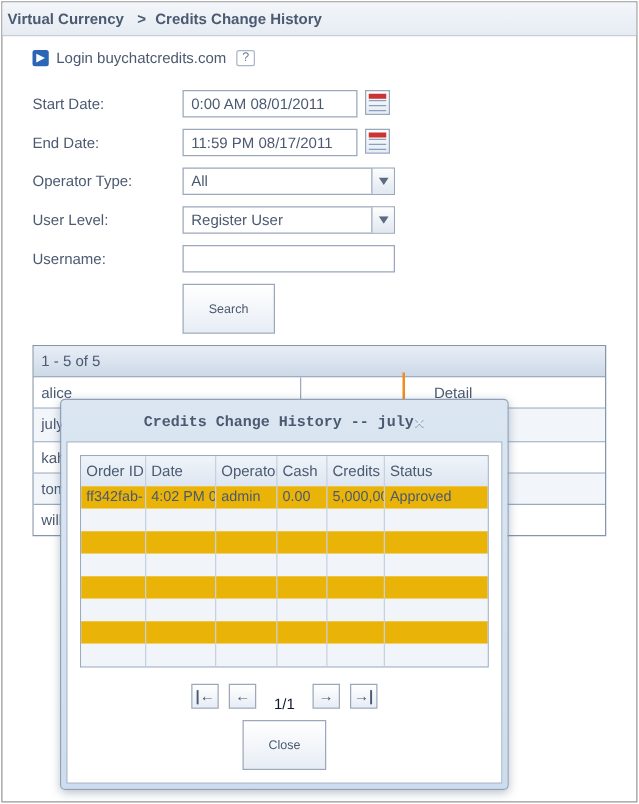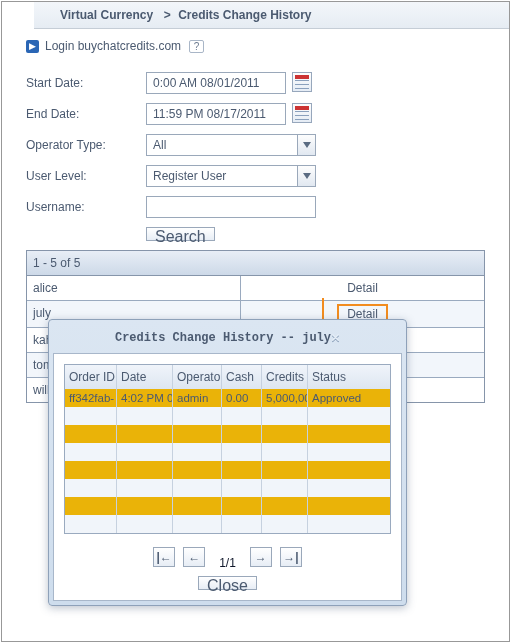--- a/index.html
+++ b/index.html
@@ -17,24 +17,23 @@
   .frame {
     border: 1px solid #989898;
     width: 509px;
     height: 641px;
     margin:1px;
     background:#fff;
   }
   .breadcrumb {
     background: linear-gradient(#f3f6fa,#e6ecf3);
     border-bottom:1px solid #c5cdd6;
-    padding:6px 26px;
+    padding:6px 4px;
     font-weight:bold;
     color:#4b5a70;
-    margin-left:32px;
   }
   .breadcrumb .sep { font-weight:bold; padding:0 4px; }
   .loginrow {
     padding:10px 24px 4px 24px;
     display:flex;
     align-items:center;
     color:#4b5a70;
   }
   .loginrow .sq {
     width:13px; height:13px; background:#2a66b5; display:inline-flex; align-items:center; justify-content:center; color:#fff; font-size:9px; margin-right:6px; border-radius:2px;
@@ -62,21 +61,21 @@
   }
   .selwrap { position:relative; }
   .sel { width:170px; padding-right:4px; }
   .selbtn {
     position:absolute; right:1px; top:1px; width:18px; height:20px; border-left:1px solid #9aa8ba;
     background:linear-gradient(#fdfdfd,#e1e8f1); display:flex; align-items:center; justify-content:center; cursor:pointer;
   }
   .selbtn svg { width:8px; height:6px; }
   .txt.user { width:170px; }
   .btn {
-    border:1px solid #9aa8ba; background:linear-gradient(#ffffff,#e7edf5); height:14px; padding:0 8px; font-size:16px; color:#4b5a70; cursor:pointer;
+    border:1px solid #9aa8ba; background:linear-gradient(#ffffff,#e7edf5); height:40px; padding:0 20px; font-size:10px; color:#4b5a70; cursor:pointer;
   }
   .searchrow { margin-left:120px; }
   .grid {
     margin:6px 24px 0 24px; border:1px solid #8695aa;
   }
   .ghead {
     background:linear-gradient(#e8eef6,#cdd9e8);
     border-bottom:1px solid #8695aa;
     padding:5px 6px;
     font-weight:normal; color:#4b5a70;

